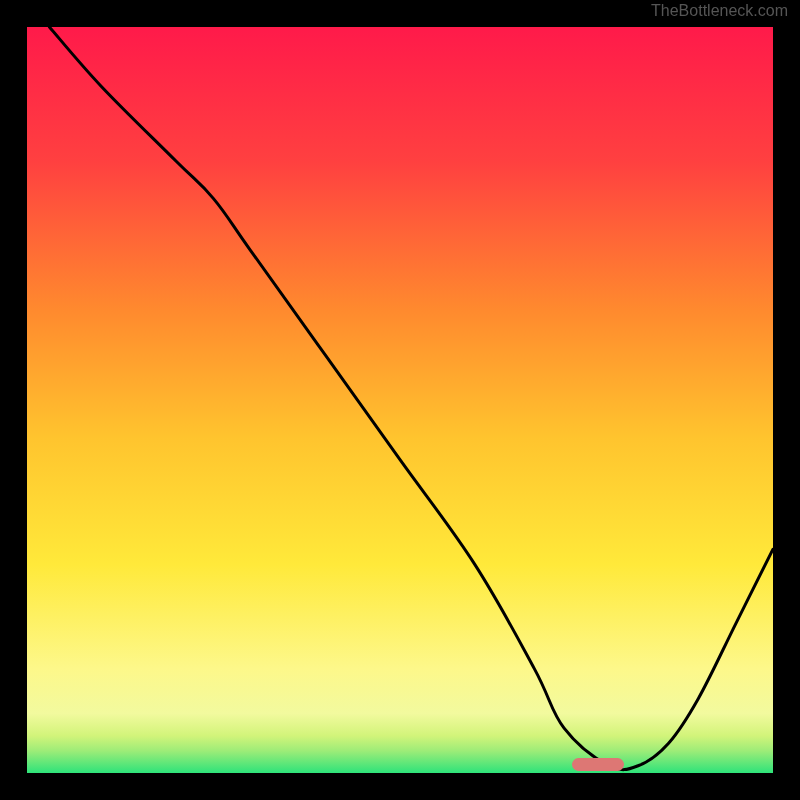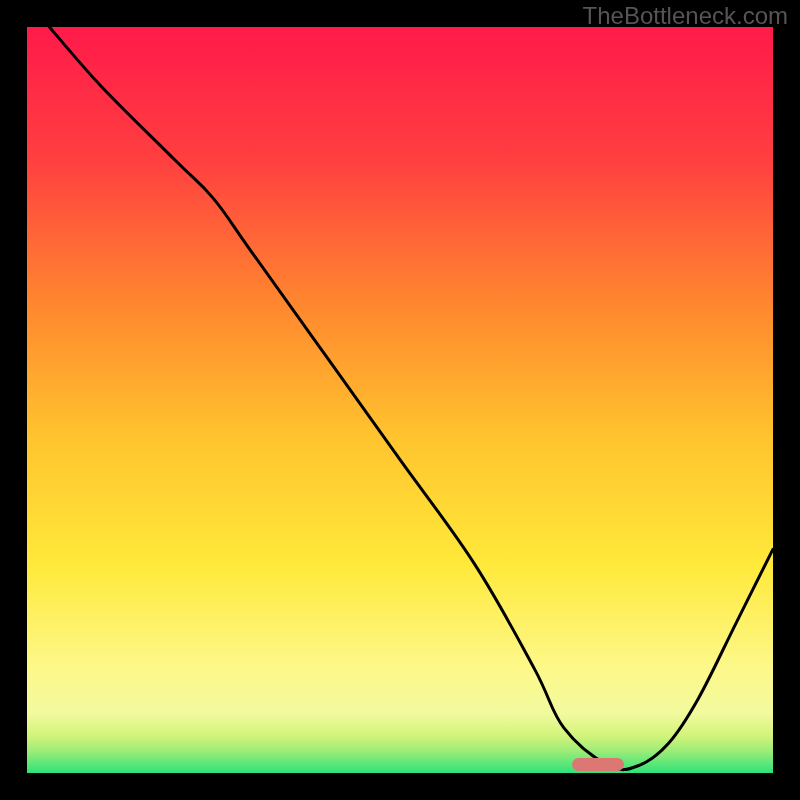--- a/index.html
+++ b/index.html
@@ -14,21 +14,21 @@
     position: relative;
     width: 800px;
     height: 800px;
     background: #000;
   }
   .watermark {
     position: absolute;
     top: 2px;
     right: 12px;
     color: #555;
-    font-size: 24px;
+    font-size: 16px;
     font-weight: 400;
     z-index: 50;
     user-select: none;
   }
   .plot-area {
     position: absolute;
     left: 27px;
     top: 27px;
     width: 746px;
     height: 746px;

